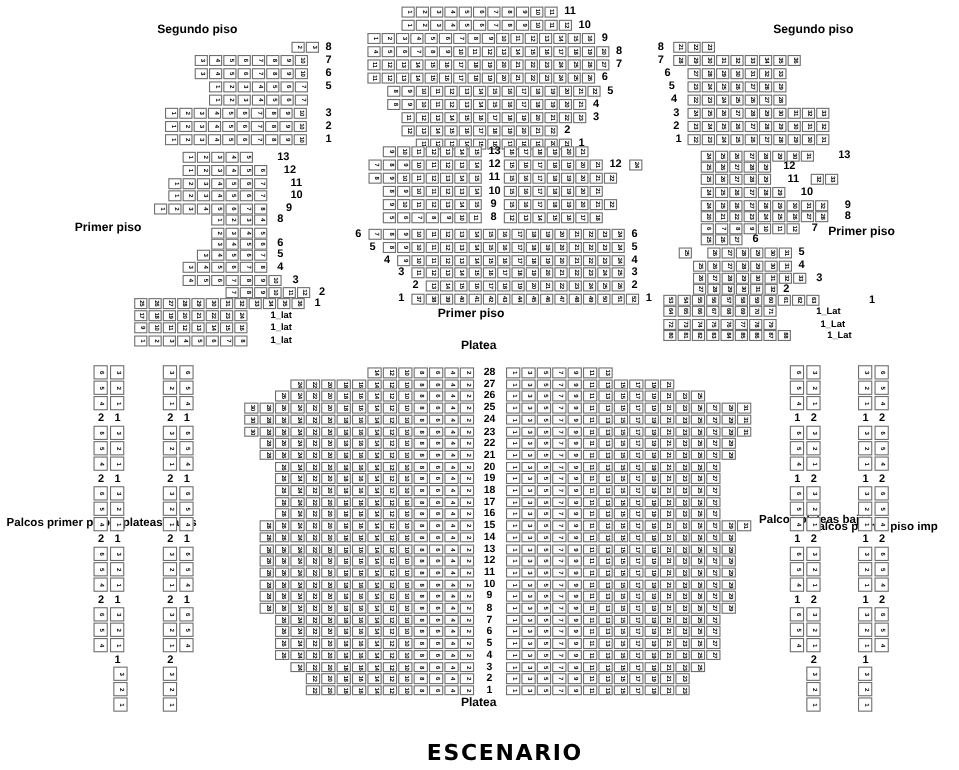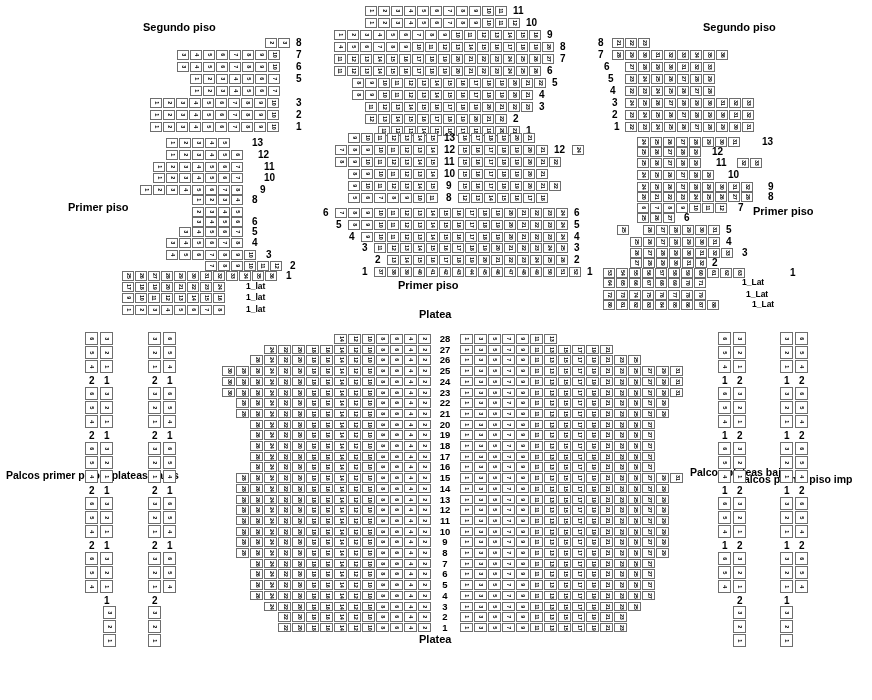--- a/index.html
+++ b/index.html
@@ -13,20 +13,21 @@
   .rlabel.small{font-size:8.5px;}
   .title{position:absolute;font-weight:bold;font-size:11px;line-height:1;white-space:nowrap;}
   .pnum{position:absolute;font-weight:bold;font-size:9.5px;line-height:1;width:18px;text-align:center;}
   #stage{position:absolute;left:388px;top:672px;font-weight:bold;font-size:20px;
          letter-spacing:1.5px;font-family:"DejaVu Sans",sans-serif;}
 </style>
 </head>
 <body>
 
 <div id="map">
+  <div id="stage">ESCENARIO</div>
 <div class="title" style="left: 143px; top: 22px;">Segundo piso</div>
     <div class="title" style="left: 703px; top: 22px;">Segundo piso</div>
     <div class="title" style="left: 68px; top: 202px;">Primer piso</div>
     <div class="title" style="left: 398px; top: 280px;">Primer piso</div>
     <div class="title" style="left: 753px; top: 206px;">Primer piso</div>
     <div class="title" style="left: 419px; top: 309px;">Platea</div>
     <div class="title" style="left: 419px; top: 634px;">Platea</div>
     <div class="title" style="left: 6px; top: 470px; font-size: 10.5px;">Palcos primer piso y plateas pares</div>
     <div class="title" style="left: 690px; top: 467px; font-size: 10.5px;">Palcos plateas bajas</div>
     <div class="title" style="left: 737px; top: 474px; font-size: 10.5px;">Palcos primer piso imp</div>

